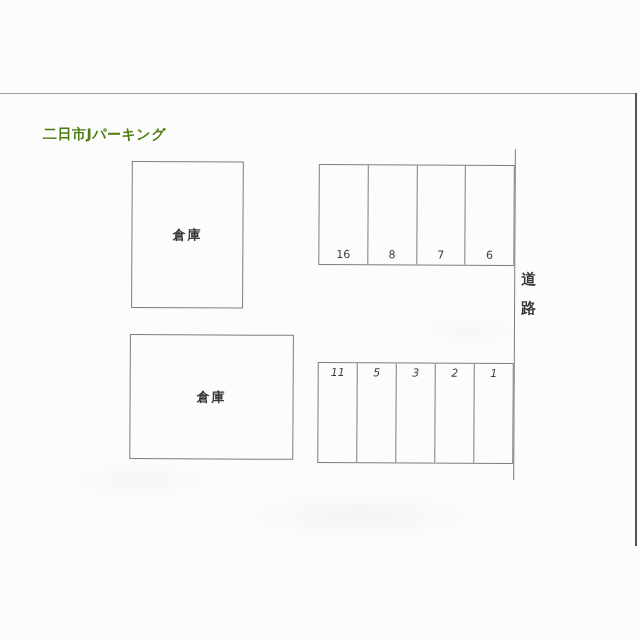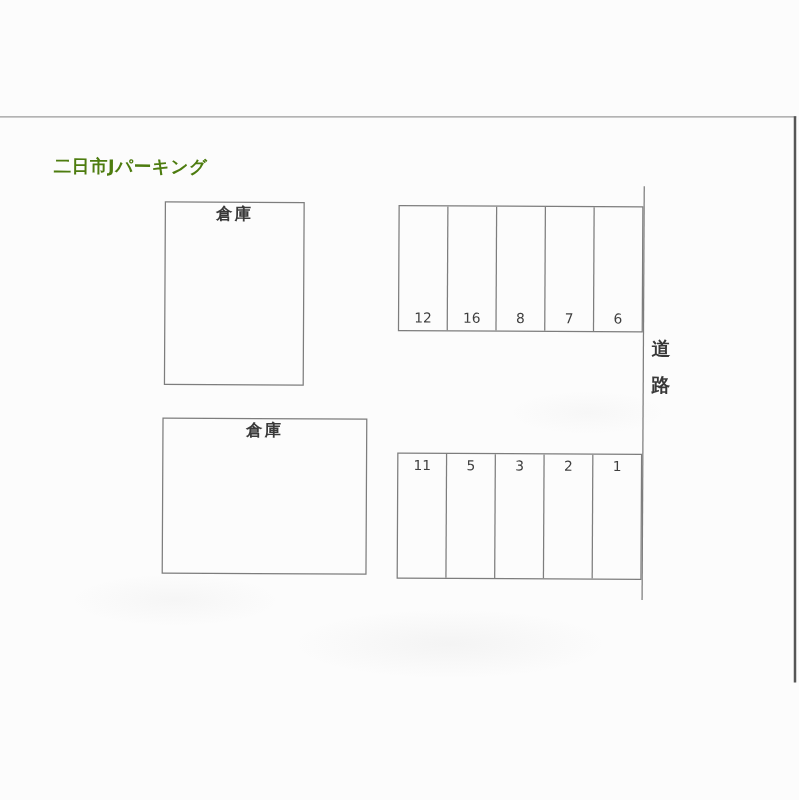--- a/index.html
+++ b/index.html
@@ -53,21 +53,21 @@
     font-weight: 600;
     letter-spacing: 0.5px;
     color: #4d7c0f;
     white-space: nowrap;
   }
   .warehouse {
     position: absolute;
     border: 1px solid #7d7d7d;
     background: transparent;
     display: flex;
-    align-items: flex-start;
+    align-items: center;
     justify-content: center;
   }
   .warehouse-1 { left: 131px; top: 162px; width: 110px; height: 145px; }
   .warehouse-2 { left: 130px; top: 335px; width: 162px; height: 123px; }
   .warehouse-label {
     font-size: 13px;
     font-weight: 600;
     letter-spacing: 2px;
     color: #3a3a3a;
   }
@@ -82,21 +82,21 @@
   .parking-row-top { top: 164px; }
   .parking-row-bottom { top: 362px; }
   .parking-space {
     flex: 1 1 0;
     border-right: 1px solid #7d7d7d;
     display: flex;
     justify-content: center;
   }
   .parking-space:last-child { border-right: none; }
   .parking-row-top .parking-space { align-items: flex-end; }
-  .parking-row-bottom .parking-space { align-items: flex-start; }
+  .parking-row-bottom .parking-space { align-items: flex-start; font-style: italic; }
   .parking-space-number {
     font-size: 11px;
     line-height: 11px;
     color: #3f3f3f;
     padding: 4px 0;
   }
   .road-line {
     position: absolute;
     left: 514px; top: 148px;
     width: 1px; height: 331px;
@@ -129,23 +129,20 @@
   <div class="warehouse warehouse-1">
     <span class="warehouse-label">倉庫</span>
   </div>
 
   <div class="warehouse warehouse-2">
     <span class="warehouse-label">倉庫</span>
   </div>
 
   <div class="parking-row parking-row-top">
     <div class="parking-space">
-      <span class="parking-space-number">12</span>
-    </div>
-    <div class="parking-space">
       <span class="parking-space-number">16</span>
     </div>
     <div class="parking-space">
       <span class="parking-space-number">8</span>
     </div>
     <div class="parking-space">
       <span class="parking-space-number">7</span>
     </div>
     <div class="parking-space">
       <span class="parking-space-number">6</span>

